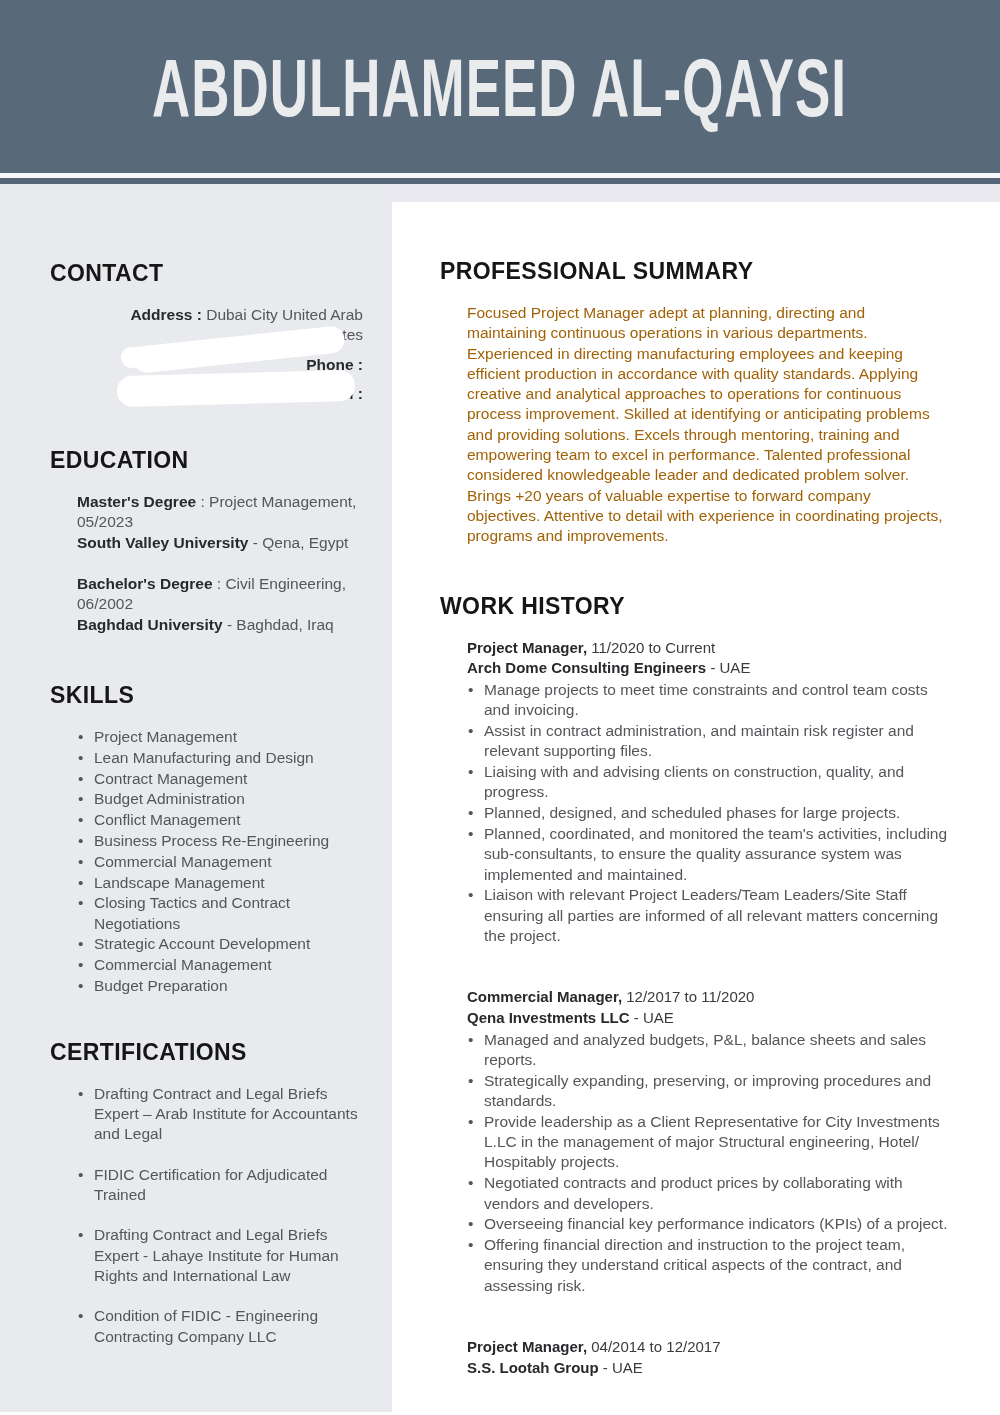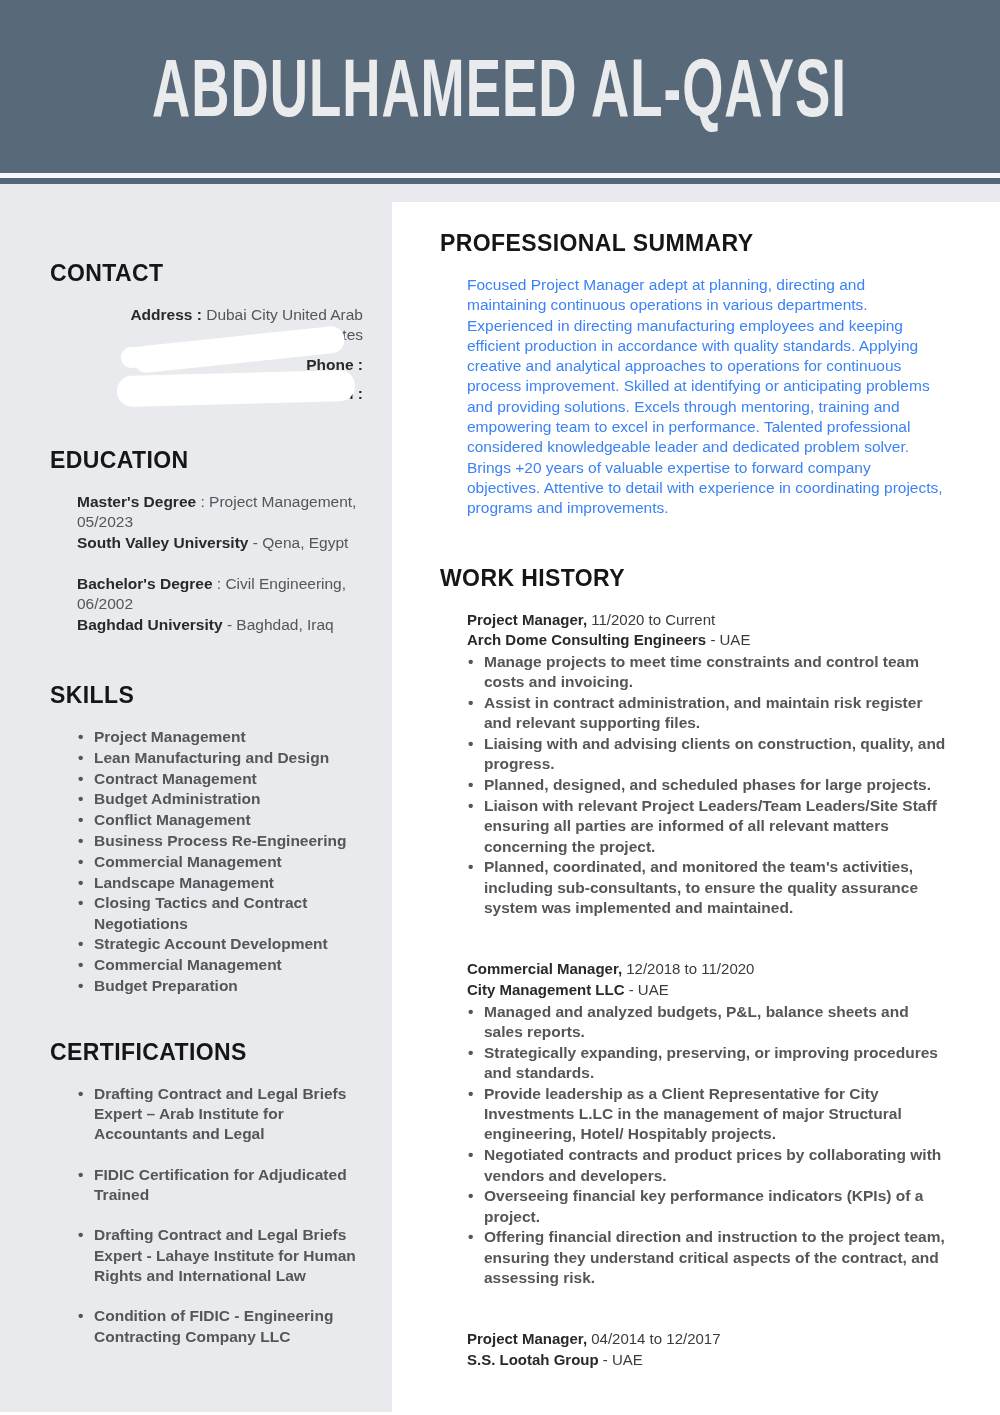--- a/index.html
+++ b/index.html
@@ -34,45 +34,45 @@
   
   .band { position: absolute; left: 0; top: 184px; width: 1000px; height: 1228px; background: #eae9ef; }
   .sidebar {
     position: absolute; left: 0; top: 184px; width: 391px; height: 1228px;
     background: #e8eaed;
     padding: 76px 28px 0 50px;
   }
   .main {
     position: absolute; left: 392px; top: 202px; width: 608px; height: 1213px;
     background: #ffffff;
-    padding: 28px 52px 0 48px;
+    padding: 56px 52px 0 48px;
   }
   
   .h-section {
     font-size: 23px; font-weight: bold; color: #161616; letter-spacing: 0.4px;
     margin-bottom: 18px;
   }
   .sb-text, .m-text { font-size: 15.5px; line-height: 1.31; color: #54565a; }
   .b { font-weight: bold; color: #28292c; }
   .indent { padding-left: 27px; }
   
   .contact-row { margin-bottom: 9px; text-align: right; }
   .edu-entry { margin-bottom: 21px; }
   .sb-gap { height: 34px; }
   ul.dotlist { list-style: none; }
-  ul.dotlist li { position: relative; padding-left: 17px; margin-bottom: 0.5px; font-weight: bold; }
+  ul.dotlist li { position: relative; padding-left: 17px; margin-bottom: 0.5px; }
   ul.dotlist li::before { content: "\2022"; position: absolute; left: 1px; top: 0; }
   ul.spacedlist li { margin-bottom: 20px; }
   
   .blob { position: absolute; background: #ffffff; }
   .blob-phone  { left: 121px; top: 346px; width: 78px;  height: 21px; border-radius: 10px; transform: rotate(-2deg); }
   .blob-swoosh { left: 133px; top: 336px; width: 212px; height: 27px; border-radius: 14px; transform: rotate(-6deg); }
   .blob-email  { left: 117px; top: 373px; width: 238px; height: 31px; border-radius: 15px; transform: rotate(-1.5deg); }
   
-  .summary-text { padding-left: 27px; color: #3b82f6; }
+  .summary-text { padding-left: 27px; color: #a16207; }
   .work-gap { height: 46px; }
   .job { padding-left: 27px; margin-bottom: 41px; }
   .job-line { font-size: 15px; line-height: 1.38; color: #3a3b3e; }
   .job ul.dotlist { margin-top: 1px; }
 </style>
 </head>
 <body>
 
 <div class="page">
 
@@ -166,28 +166,28 @@
       <div class="h-section">WORK HISTORY</div>
 
       <div class="job">
         <div class="job-line"><span class="b">Project Manager,</span> <span>11/2020 to Current</span></div>
         <div class="job-line"><span class="b">Arch Dome Consulting Engineers</span> <span>- UAE</span></div>
         <ul class="dotlist m-text">
             <li>Manage projects to meet time constraints and control team costs and invoicing.</li>
             <li>Assist in contract administration, and maintain risk register and relevant supporting files.</li>
             <li>Liaising with and advising clients on construction, quality, and progress.</li>
             <li>Planned, designed, and scheduled phases for large projects.</li>
+            <li>Planned, coordinated, and monitored the team's activities, including sub-consultants, to ensure the quality assurance system was implemented and maintained.</li>
             <li>Liaison with relevant Project Leaders/Team Leaders/Site Staff ensuring all parties are informed of all relevant matters concerning the project.</li>
-            <li>Planned, coordinated, and monitored the team's activities, including sub-consultants, to ensure the quality assurance system was implemented and maintained.</li>
           </ul>
       </div>
 
       <div class="job">
-        <div class="job-line"><span class="b">Commercial Manager,</span> <span>12/2018 to 11/2020</span></div>
-        <div class="job-line"><span class="b">City Management LLC</span> <span>- UAE</span></div>
+        <div class="job-line"><span class="b">Commercial Manager,</span> <span>12/2017 to 11/2020</span></div>
+        <div class="job-line"><span class="b">Qena Investments LLC</span> <span>- UAE</span></div>
         <ul class="dotlist m-text">
             <li>Managed and analyzed budgets, P&amp;L, balance sheets and sales reports.</li>
             <li>Strategically expanding, preserving, or improving procedures and standards.</li>
             <li>Provide leadership as a Client Representative for City Investments L.LC in the management of major Structural engineering, Hotel/ Hospitably projects.</li>
             <li>Negotiated contracts and product prices by collaborating with vendors and developers.</li>
             <li>Overseeing financial key performance indicators (KPIs) of a project.</li>
             <li>Offering financial direction and instruction to the project team, ensuring they understand critical aspects of the contract, and assessing risk.</li>
           </ul>
       </div>
 

